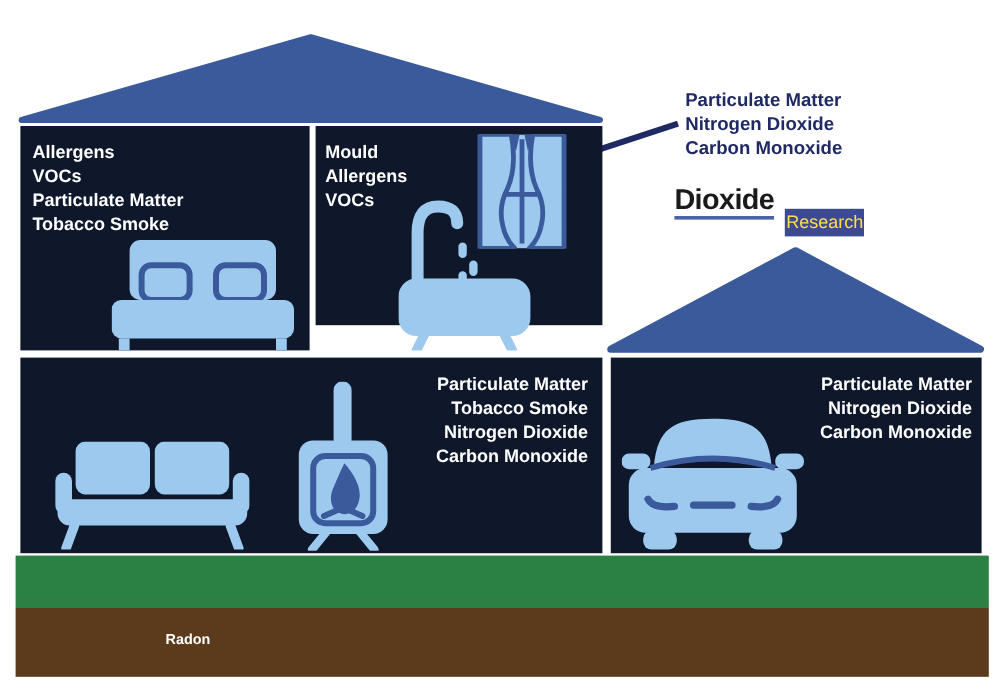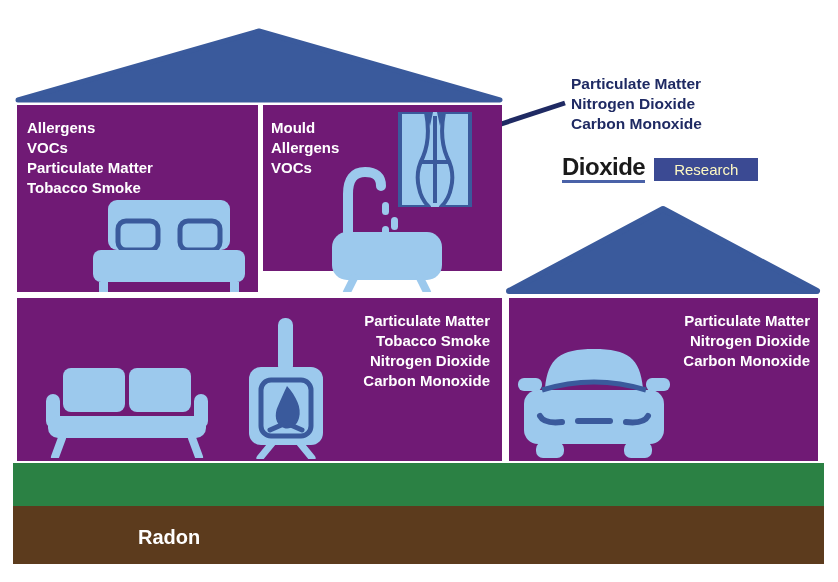--- a/index.html
+++ b/index.html
@@ -1,20 +1,20 @@
 <!DOCTYPE html>
 <html><head>
 <meta charset="utf-8">
 <style>
   html,body { margin:0; padding:0; background:#fff; }
   .canvas {
     position:relative; width:838px; height:582px; background:#ffffff;
     font-family:"Liberation Sans", sans-serif; overflow:hidden;
   }
-  .room { position:absolute; background:#701a75; }
+  .room { position:absolute; background:#0f172a; }
   .room-bedroom   { left:17px;  top:105px; width:241px; height:187px; }
   .room-bathroom  { left:263px; top:105px; width:239px; height:166px; }
   .room-living    { left:17px;  top:298px; width:485px; height:163px; }
   .room-garage    { left:509px; top:298px; width:309px; height:163px; }
   .grass { position:absolute; left:13px; top:463px; width:811px; height:43px; background:#2B8144; }
   .soil  { position:absolute; left:13px; top:506px; width:811px; height:58px; background:#5C3B1D; }
   .plist { position:absolute; color:#ffffff; font-weight:bold; font-size:15px; line-height:20px; white-space:nowrap; }
   .plist.right { text-align:right; }
   .bedroom-list  { left:10px; top:13px; }
   .bathroom-list { left:8px;  top:13px; }
@@ -23,26 +23,26 @@
   .callout {
     position:absolute; left:571px; top:74px; color:#1F2A63;
     font-weight:bold; font-size:15.5px; line-height:20px; white-space:nowrap;
   }
   .logo { position:absolute; left:562px; top:156px; display:flex; align-items:flex-start; }
   .logo-brand {
     font-size:24px; font-weight:bold; color:#1a1a1a; letter-spacing:-0.5px;
     line-height:22px; border-bottom:3px solid #4A62A8; padding-bottom:2px;
   }
   .logo-box {
-    background:#3B4A93; color:#fef9c3; font-size:15px; font-weight:400;
-    line-height:15px; padding:4px 20px; margin-left:9px; margin-top:2px;
+    background:#3B4A93; color:#fde047; font-size:15px; font-weight:400;
+    line-height:15px; padding:4px 1px; margin-left:9px; margin-top:18px;
   }
   .radon-label {
     position:absolute; left:138px; top:526px; color:#ffffff;
-    font-weight:bold; font-size:20px;
+    font-weight:bold; font-size:12px;
   }
   .decor { position:absolute; left:0; top:0; width:838px; height:582px; pointer-events:none; }
   .icon-svg { position:absolute; }
 </style>
 </head>
 <body>
 
 <div class="canvas">
 
   <svg class="decor" viewBox="0 0 838 582">

